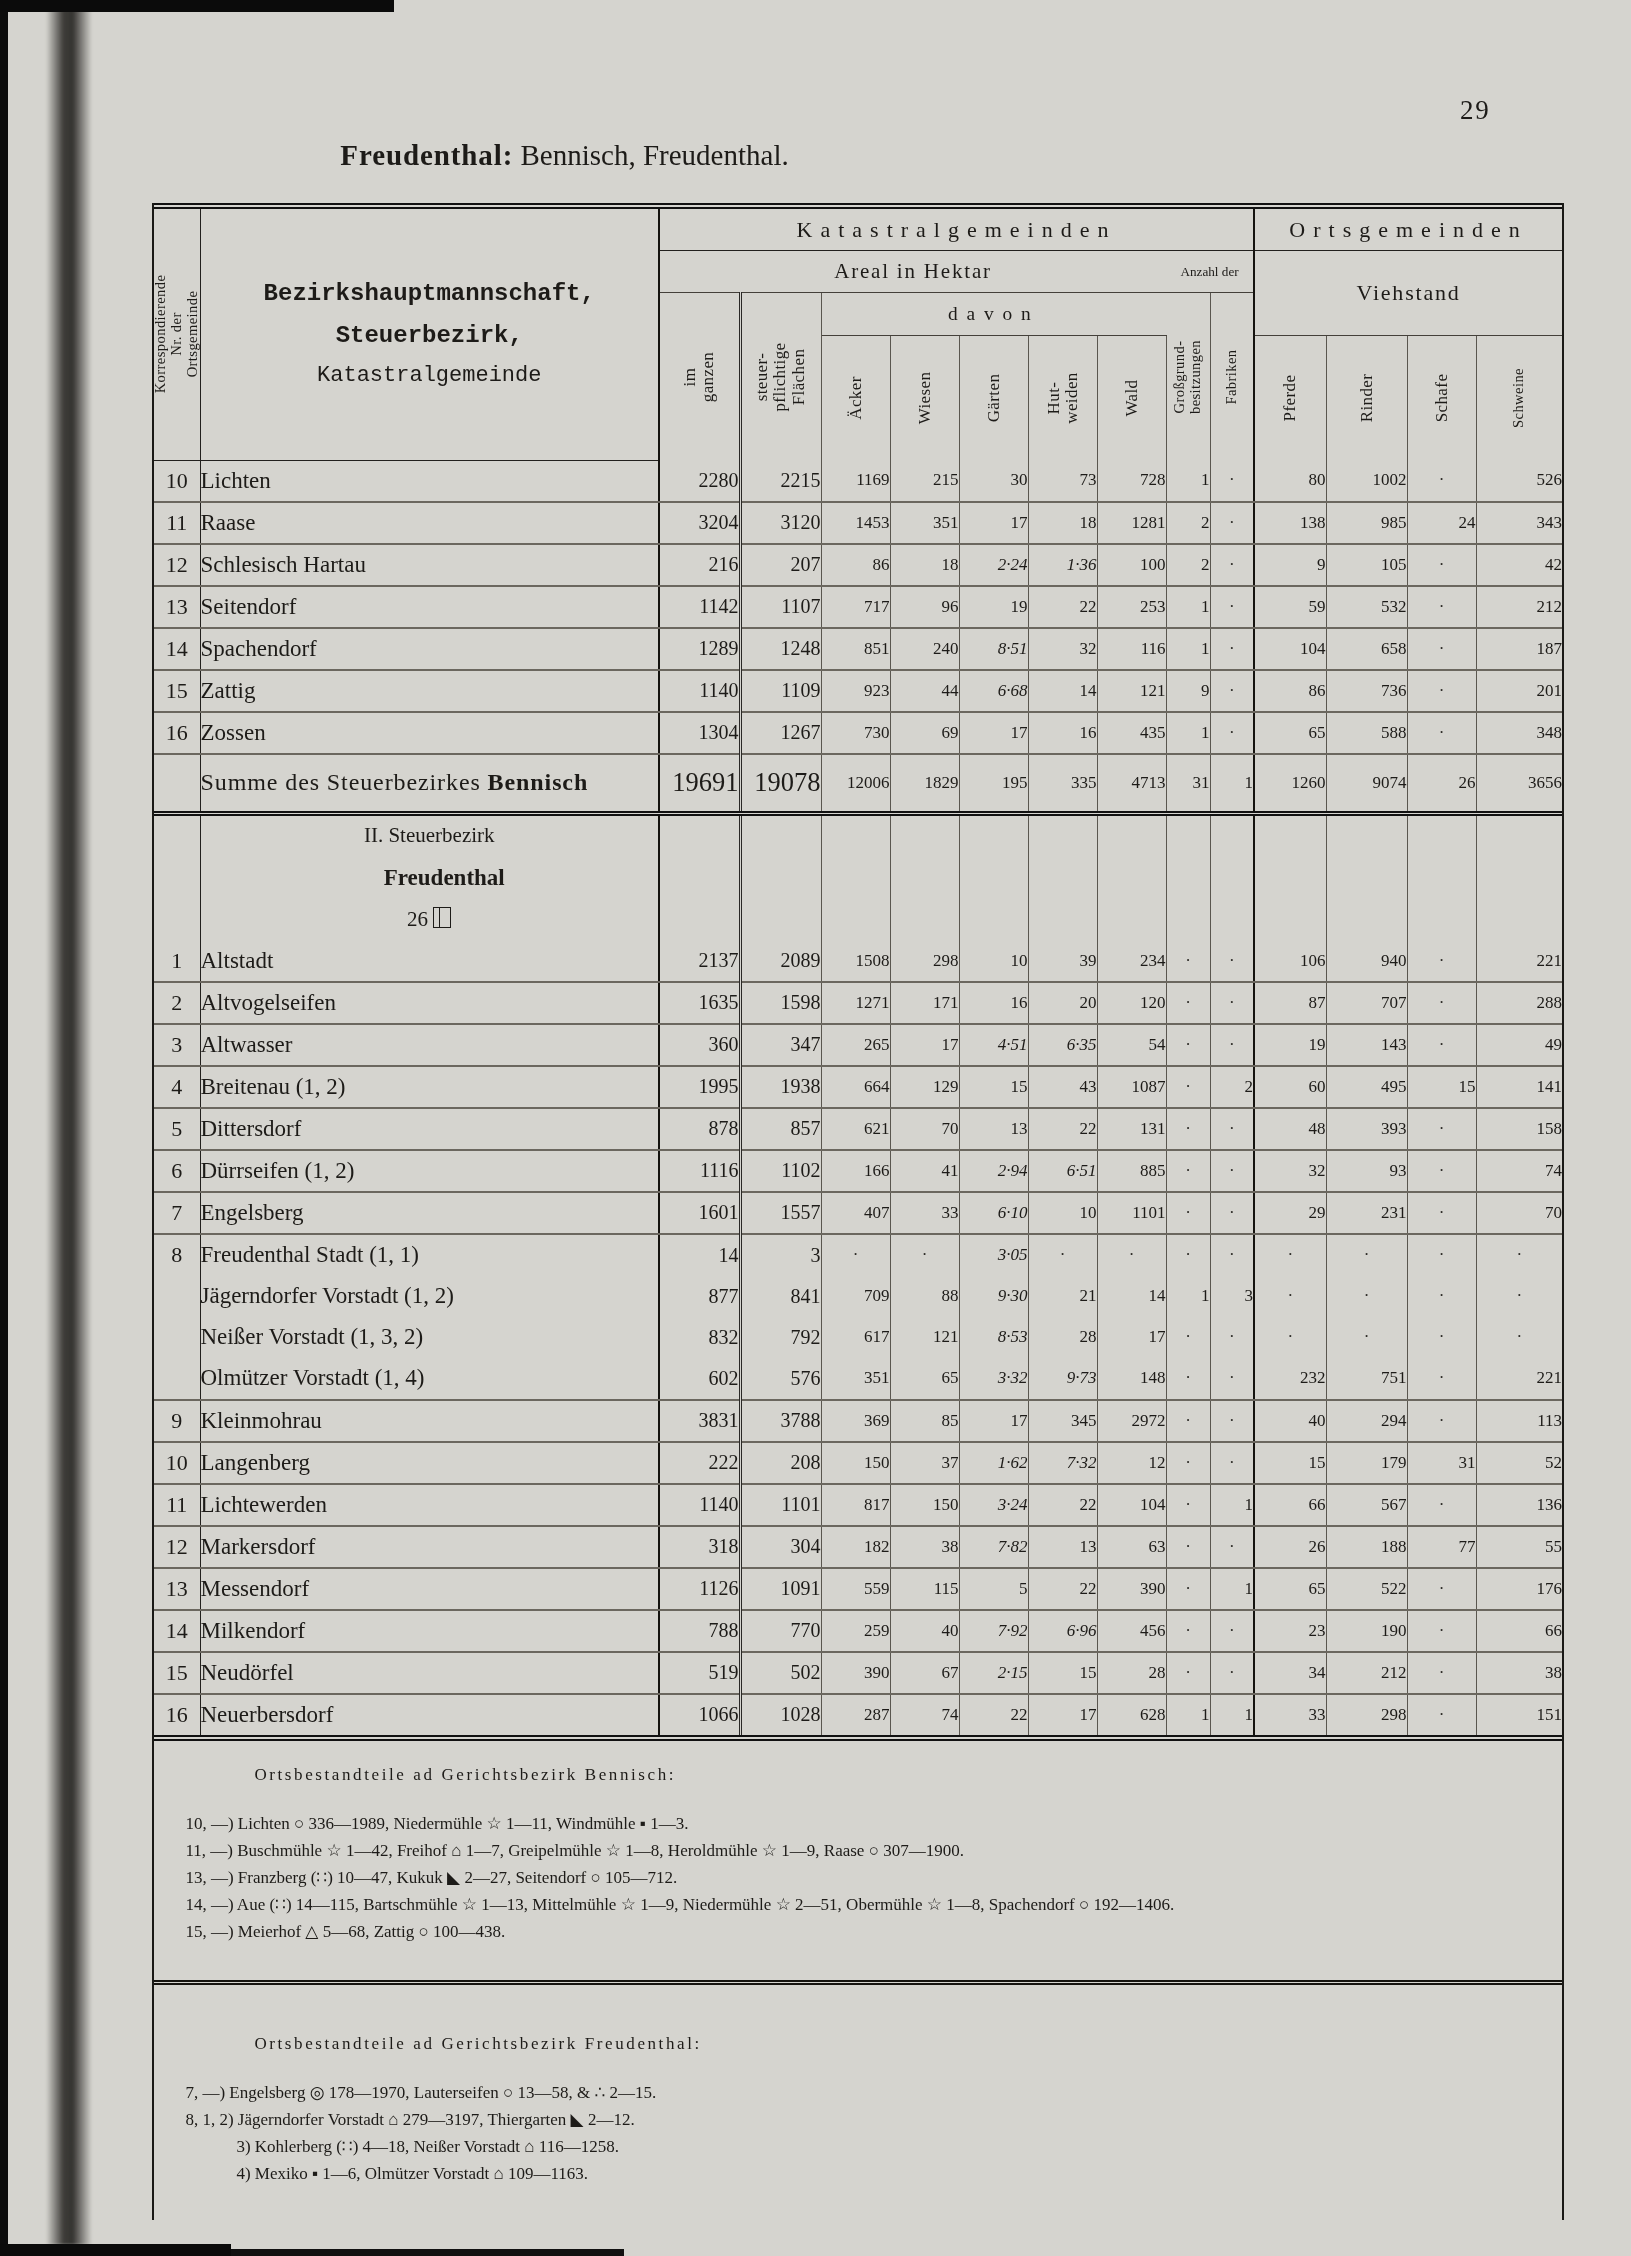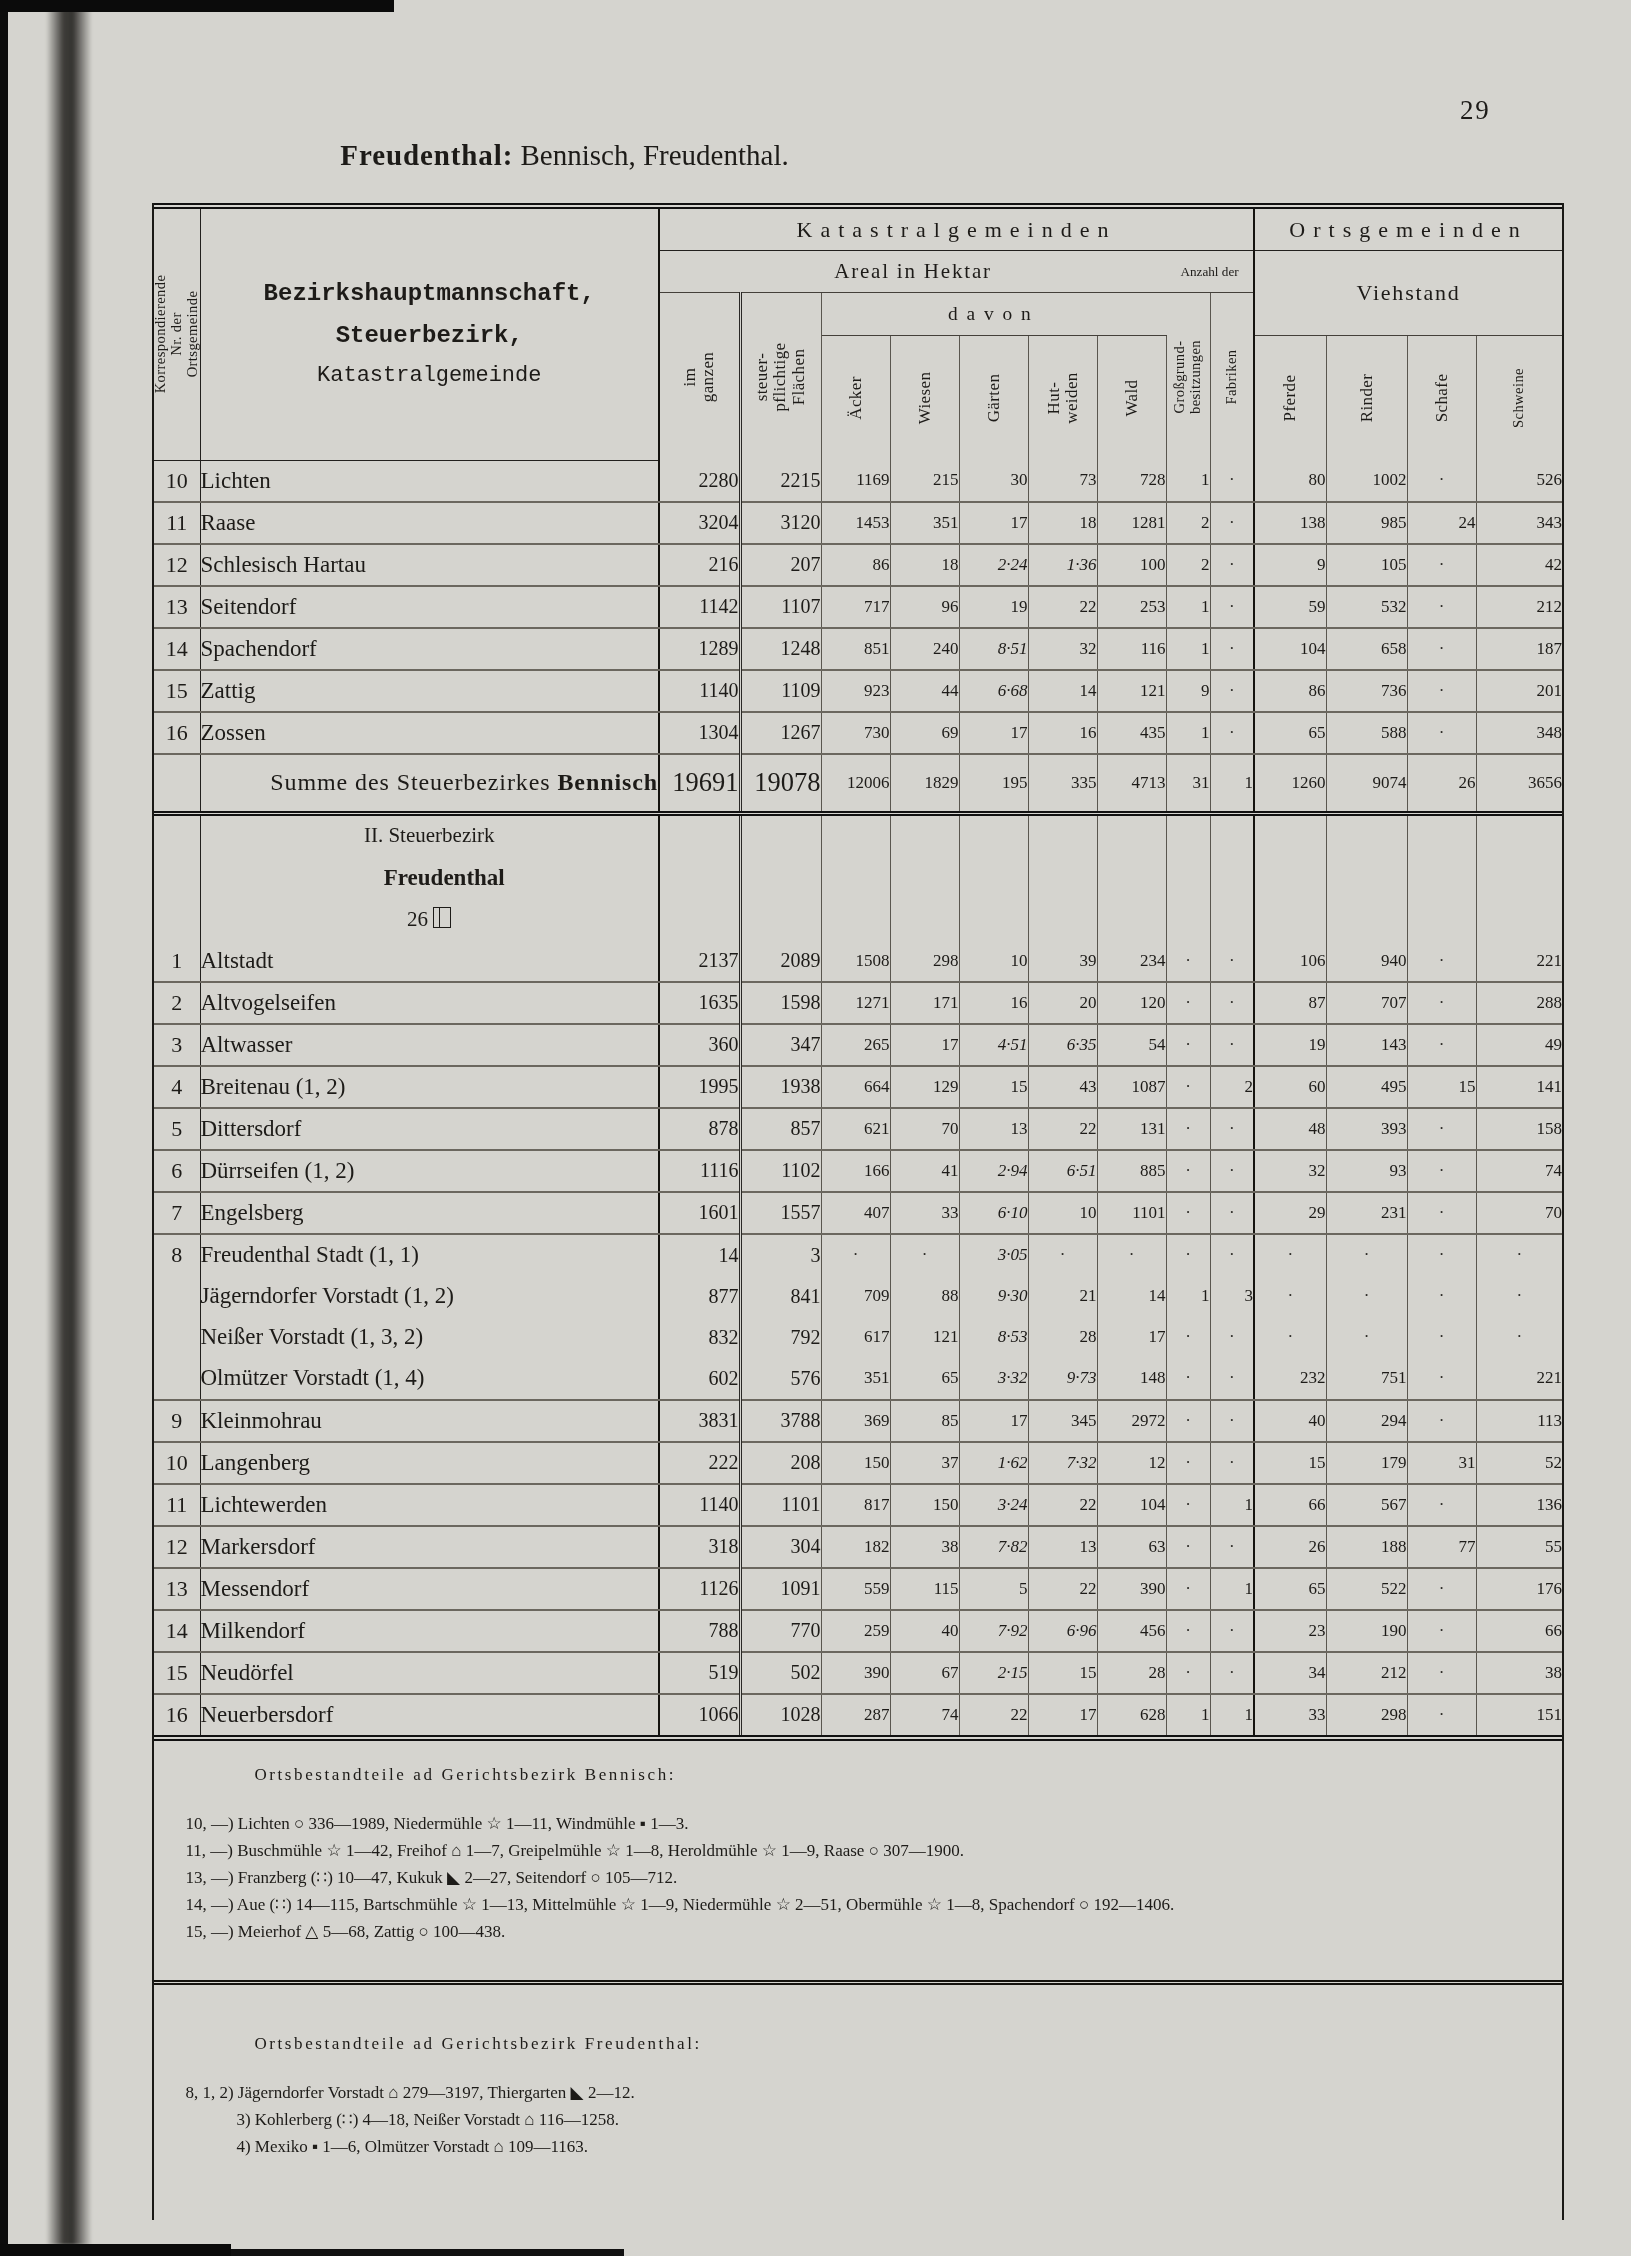--- a/index.html
+++ b/index.html
@@ -62,21 +62,21 @@
   td.nr{ text-align:center;font-weight:bold;font-size:22px;}
   td.name{ text-align:left;padding-left:12.4px;font-size:23px;}
   td.val{ text-align:right;padding-right:8px;}
   td.big{font-size:20px;}
   td.sm{font-size:17px;}
   td.dot{text-align:center;padding-right:0;font-size:17px;color:#2c2a26;}
   .dec{font-style:italic;}
   tr.data td{height:40px;border-bottom:2.6px double #6b675f;}
   tr.sub td{height:41px;border-bottom:none;}
   tr.sub-last td{height:41px;border-bottom:2.6px double #6b675f;}
-  tr.sumrow td{height:56px;border-top:1.8px solid #2a2824;border-bottom:5.3px double #111;text-align:right;}
+  tr.sumrow td{height:56px;border-top:1.8px solid #2a2824;border-bottom:5.3px double #111;}
   tr.sumrow td.name{font-size:24px;letter-spacing:0.9px;}
   tr.sumrow td.big{font-size:26.5px;}
   tr.sechead td{height:125px;border-bottom:none;}
   .sec-block{text-align:center;line-height:1.9;}
   .sec-block .s1{font-size:21px;}
   .sec-block .s2{font-size:23px;font-weight:bold;margin-left:30px;}
   .sec-block .s3{font-size:21px;}
   .sq{display:inline-block;width:16px;height:19.4px;border:1.8px solid #1d1b18;vertical-align:-2.6px;margin-left:5.3px;
       background:linear-gradient(to right,transparent 30%,#1d1b18 30%,#1d1b18 38%,transparent 38%);}
 
@@ -677,19 +677,20 @@
         <div class="fn-line">11, —) Buschmühle ☆ 1—42, Freihof ⌂ 1—7, Greipelmühle ☆ 1—8, Heroldmühle ☆ 1—9, Raase ○ 307—1900.</div>
         <div class="fn-line">13, —) Franzberg (∷) 10—47, Kukuk ◣ 2—27, Seitendorf ○ 105—712.</div>
         <div class="fn-line">14, —) Aue (∷) 14—115, Bartschmühle ☆ 1—13, Mittelmühle ☆ 1—9, Niedermühle ☆ 2—51, Obermühle ☆ 1—8, Spachendorf ○ 192—1406.</div>
         <div class="fn-line">15, —) Meierhof △ 5—68, Zattig ○ 100—438.</div>
       </div>
   </div>
   <div class="divider"></div>
   <div class="footnotes fn2">
     <div class="fn-heading">Ortsbestandteile ad Gerichtsbezirk Freudenthal:</div>
     <div id="fn2-lines">
+        <div class="fn-line">7, —) Engelsberg ◎ 178—1970, Lauterseifen ○ 13—58, &amp; ∴ 2—15.</div>
         <div class="fn-line">8, 1, 2) Jägerndorfer Vorstadt ⌂ 279—3197, Thiergarten ◣ 2—12.</div>
         <div class="fn-line">   3) Kohlerberg (∷) 4—18, Neißer Vorstadt ⌂ 116—1258.</div>
         <div class="fn-line">   4) Mexiko ▪ 1—6, Olmützer Vorstadt ⌂ 109—1163.</div>
       </div>
   </div>
 </div>
 
 
 </body></html>

